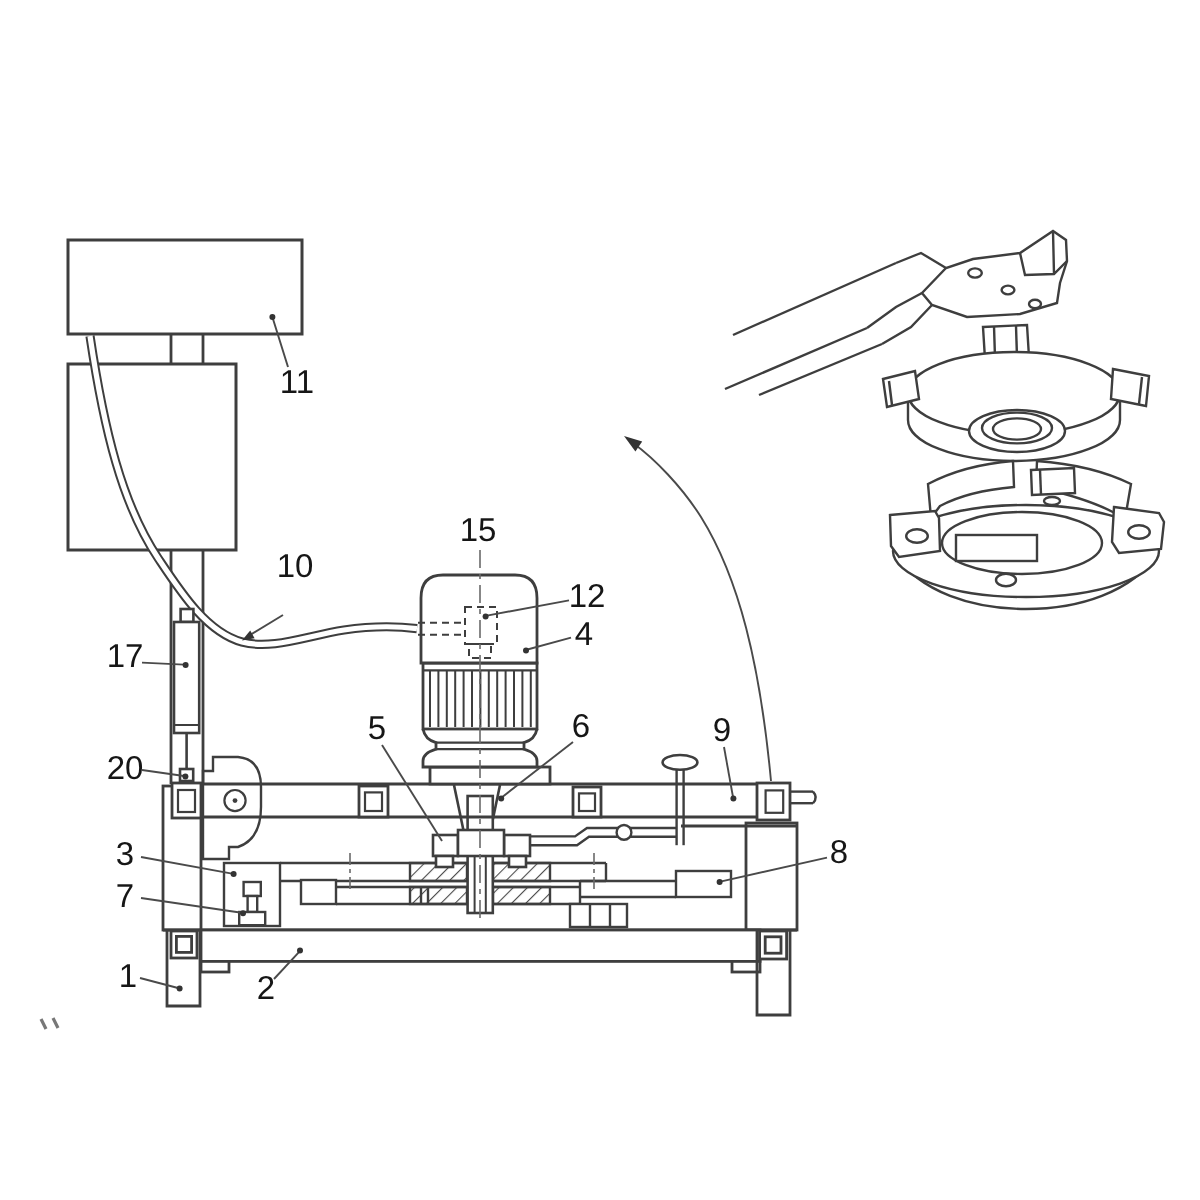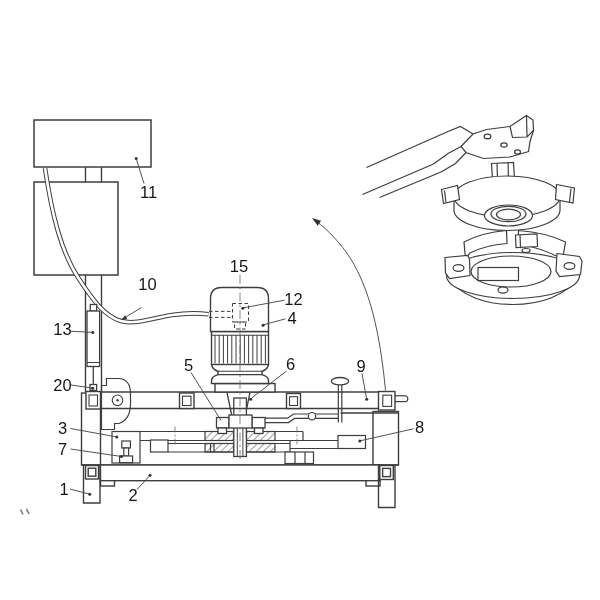--- a/index.html
+++ b/index.html
@@ -255,17 +255,17 @@
 <div class="part-label" style="left:62.5px;top:428px">3</div>
 <div class="part-label" style="left:292px;top:318px">4</div>
 <div class="part-label" style="left:188.5px;top:365px">5</div>
 <div class="part-label" style="left:290.5px;top:364px">6</div>
 <div class="part-label" style="left:62.5px;top:449px">7</div>
 <div class="part-label" style="left:419.5px;top:426.5px">8</div>
 <div class="part-label" style="left:361px;top:365.5px">9</div>
 <div class="part-label" style="left:147.5px;top:284px">10</div>
 <div class="part-label" style="left:148.5px;top:191.5px">11</div>
 <div class="part-label" style="left:293.5px;top:299px">12</div>
-<div class="part-label" style="left:62.5px;top:328.5px">13</div>
+<div class="part-label" style="left:62.5px;top:328.5px">17</div>
 <div class="part-label" style="left:62.5px;top:384.5px">20</div>
 <div class="part-label" style="left:239px;top:265.5px">15</div>
 
 </div>
 
 </body></html>

